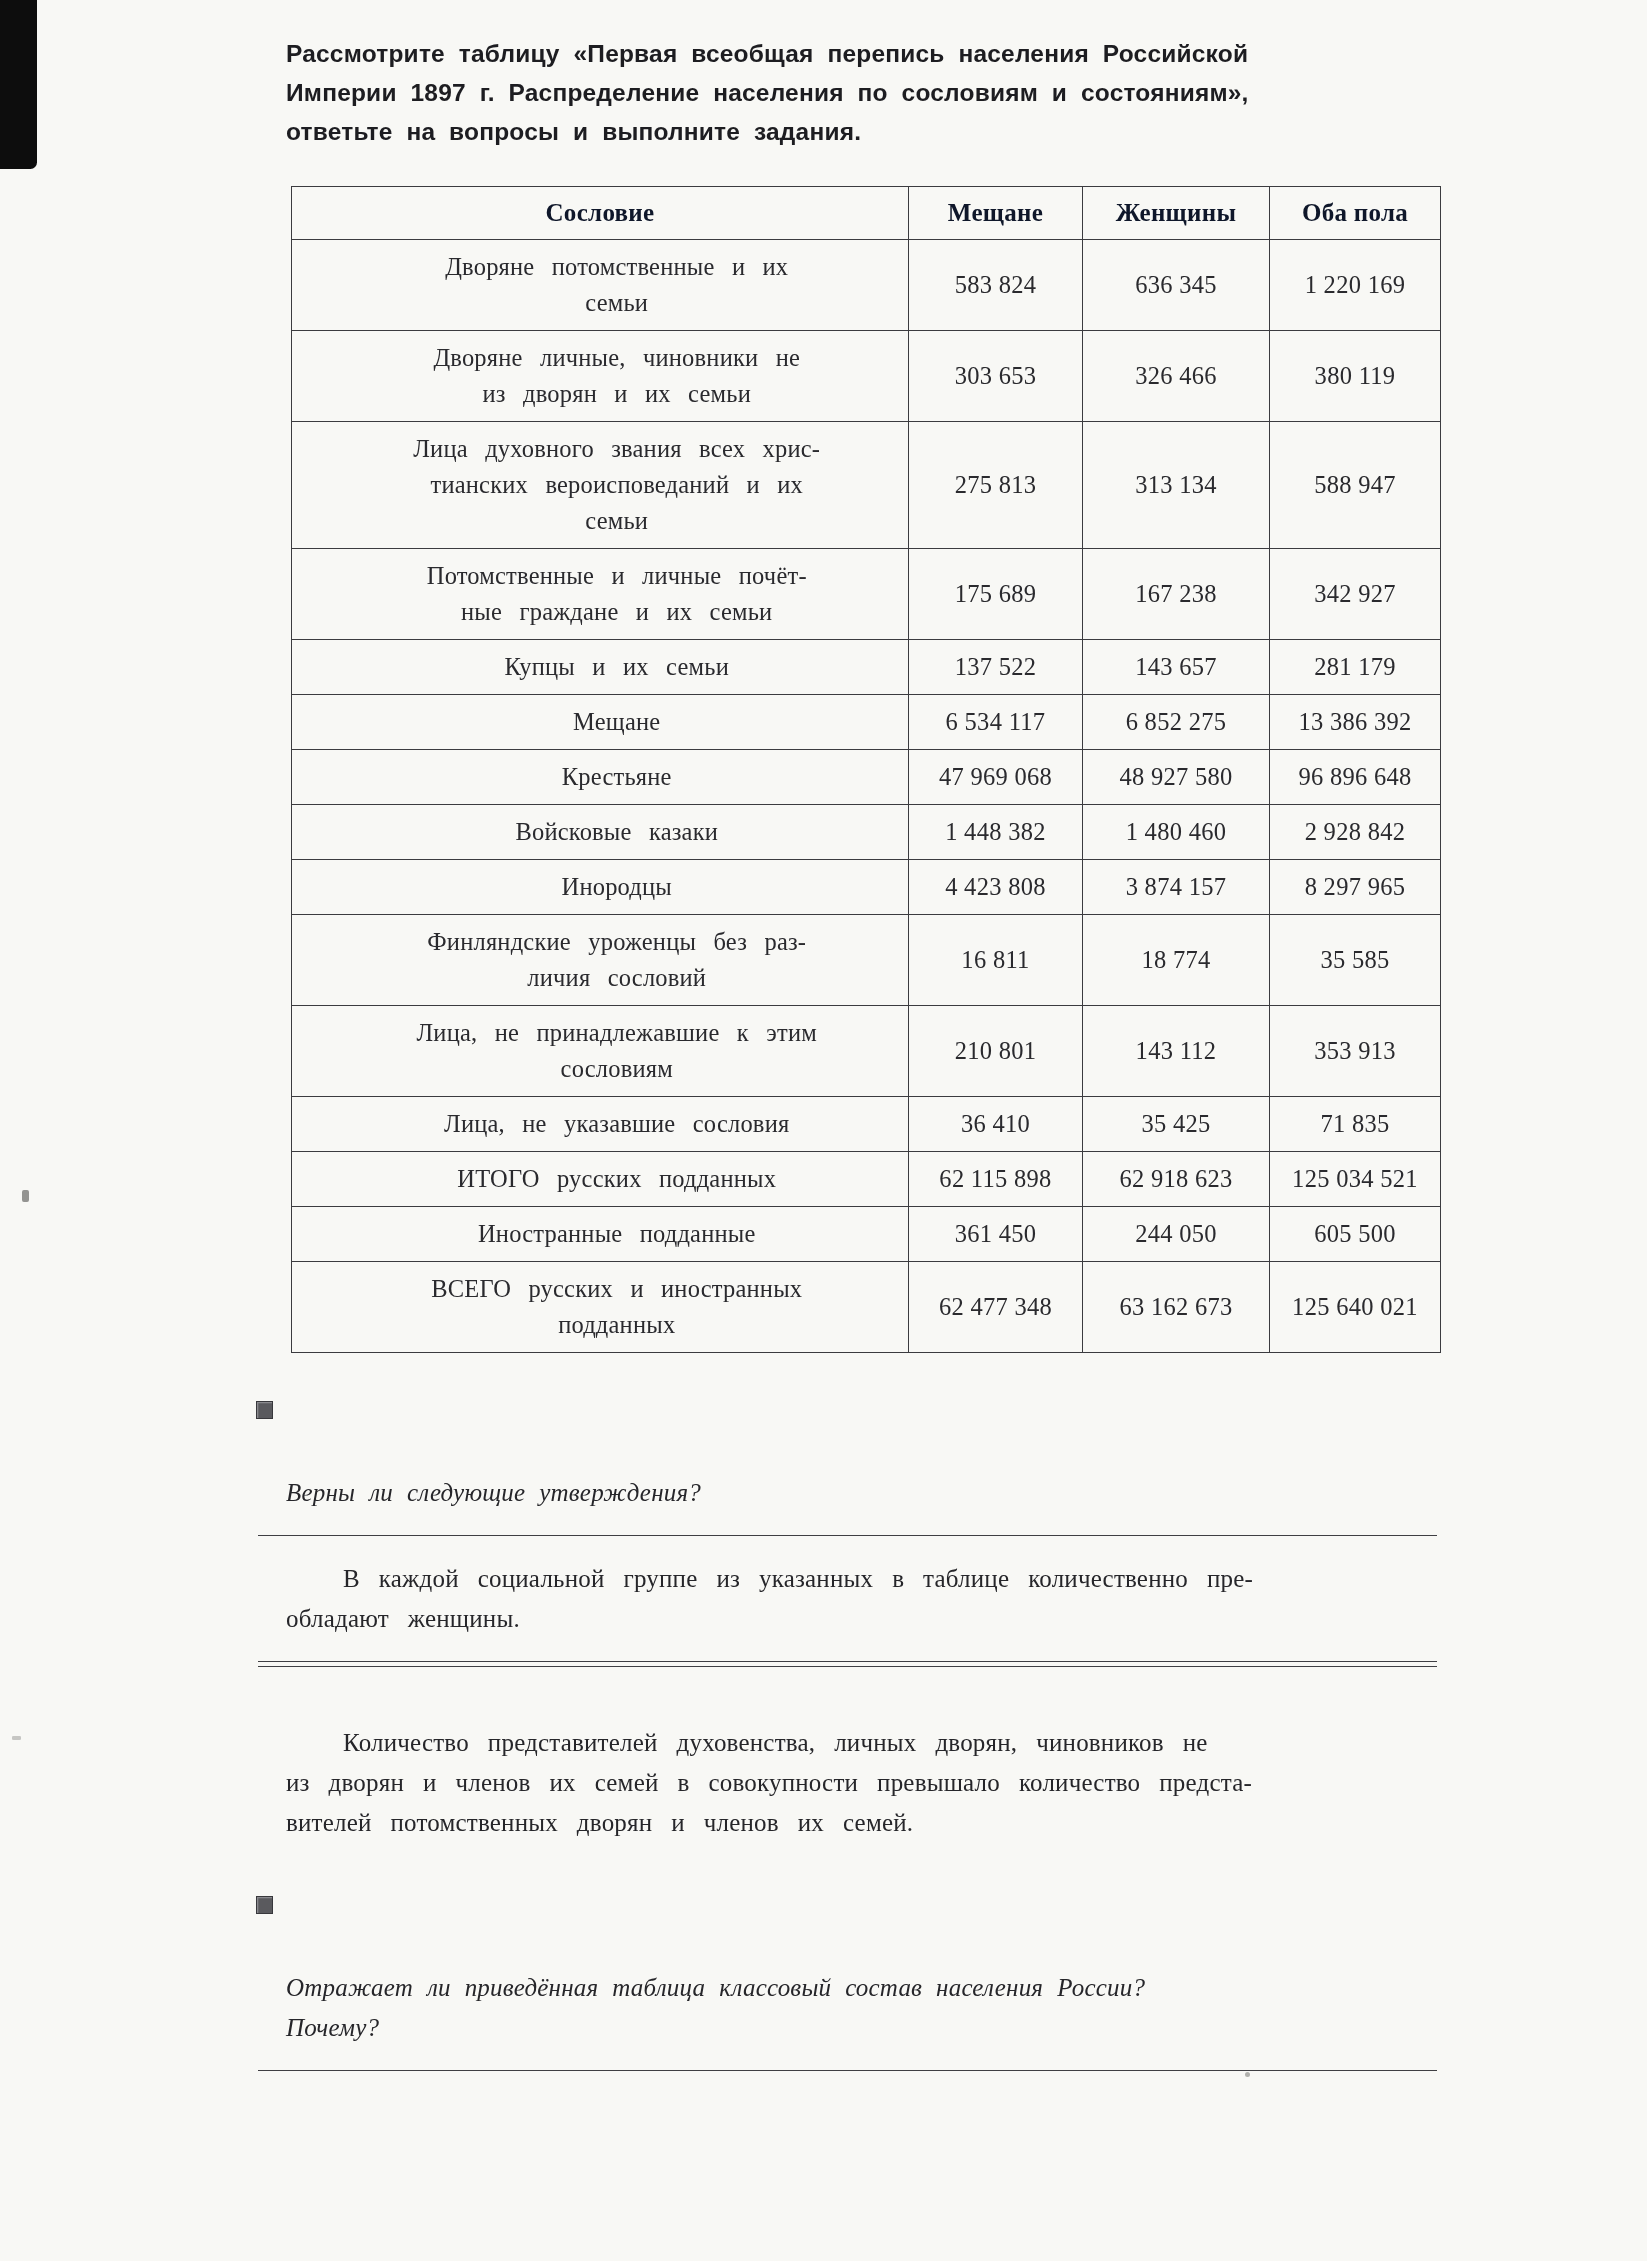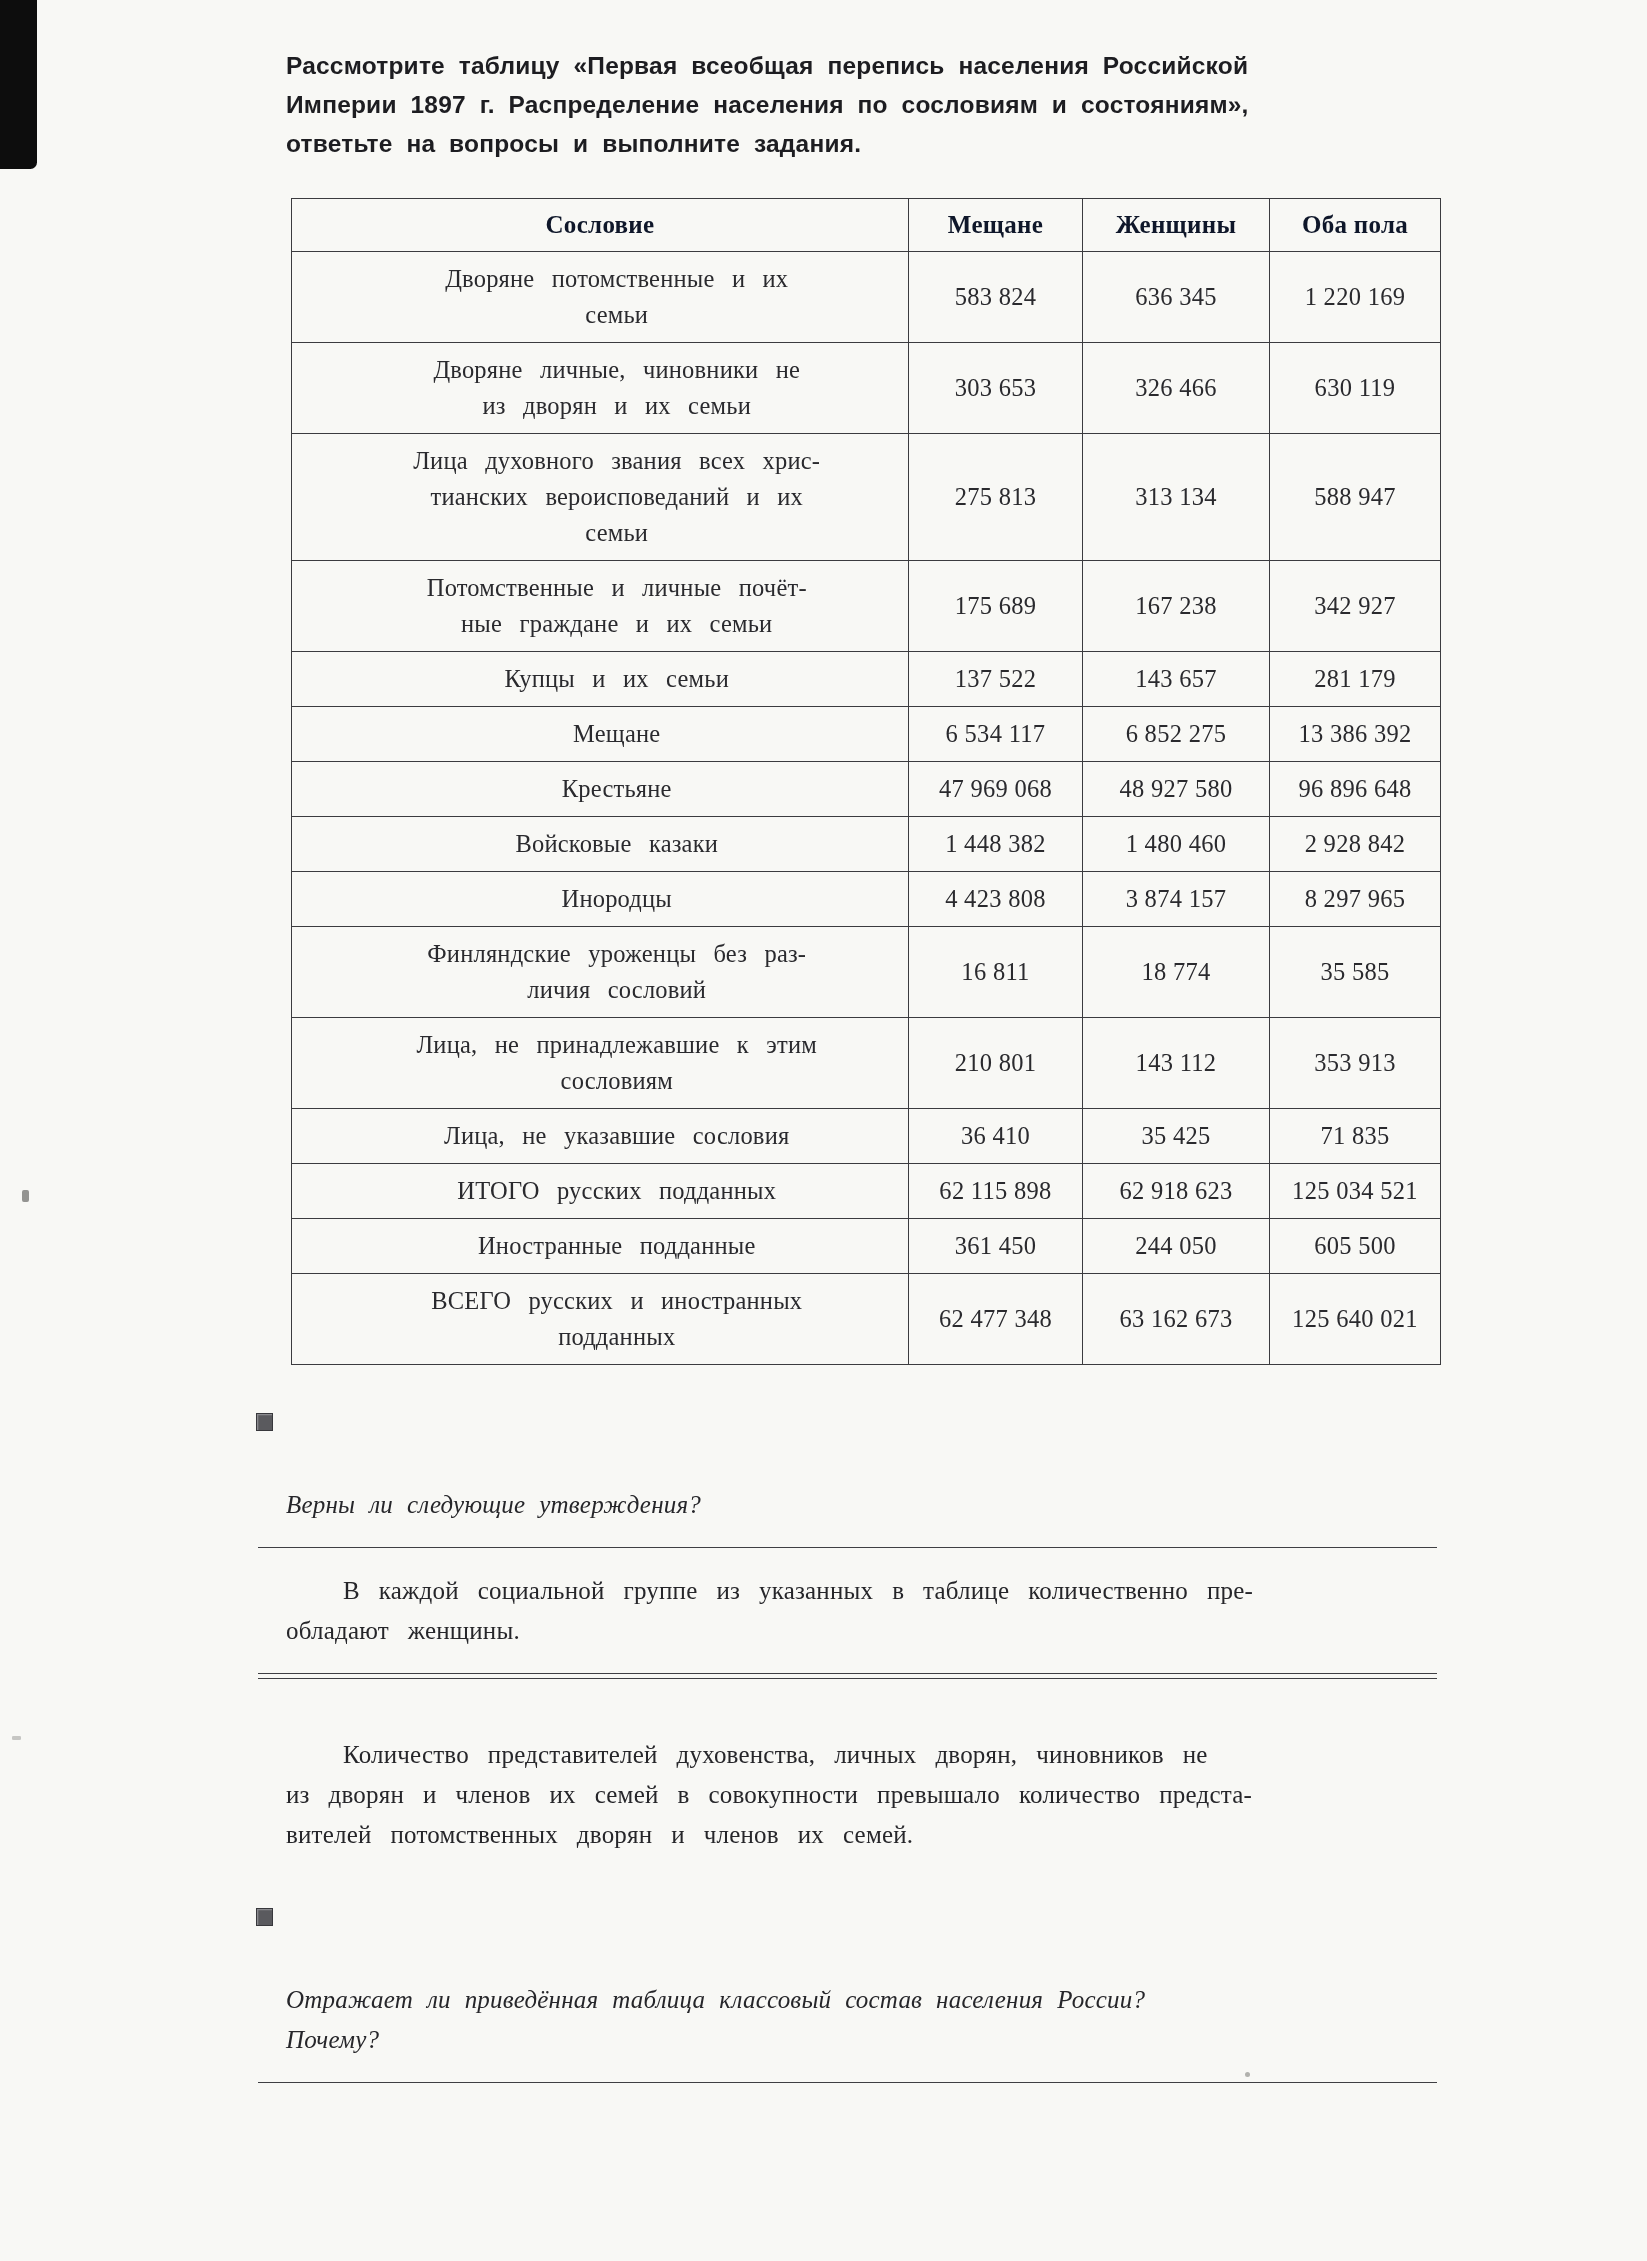--- a/index.html
+++ b/index.html
@@ -5,21 +5,21 @@
   html, body { margin: 0; padding: 0; }
   body {
     width: 1647px;
     height: 2261px;
     background: #f8f8f5;
     position: relative;
     font-family: "Liberation Serif", serif;
     color: #26262a;
     overflow: hidden;
   }
-  .content { padding-top: 46px; }
+  .content { padding-top: 34px; }
 
   
   .scan-corner {
     position: absolute; left: 0; top: 0;
     width: 37px; height: 169px;
     background: #0d0d0d;
     border-bottom-right-radius: 6.5px;
   }
   .artifact { position: absolute; background: #6a6a66; opacity: .7; }
   .artifact.a1 { left: 22px; top: 1190px; width: 6.5px; height: 11.6px; border-radius: 1.9px; }
@@ -162,21 +162,21 @@
       <td class="num">583 824</td>
       <td class="num">636 345</td>
       <td class="num">1 220 169</td>
     </tr>
 
     <tr>
       <td class="label">Дворяне личные, чиновники не
 из дворян и их семьи</td>
       <td class="num">303 653</td>
       <td class="num">326 466</td>
-      <td class="num">630 119</td>
+      <td class="num">380 119</td>
     </tr>
 
     <tr>
       <td class="label">Лица духовного звания всех хрис-
 тианских вероисповеданий и их
 семьи</td>
       <td class="num">275 813</td>
       <td class="num">313 134</td>
       <td class="num">588 947</td>
     </tr>

